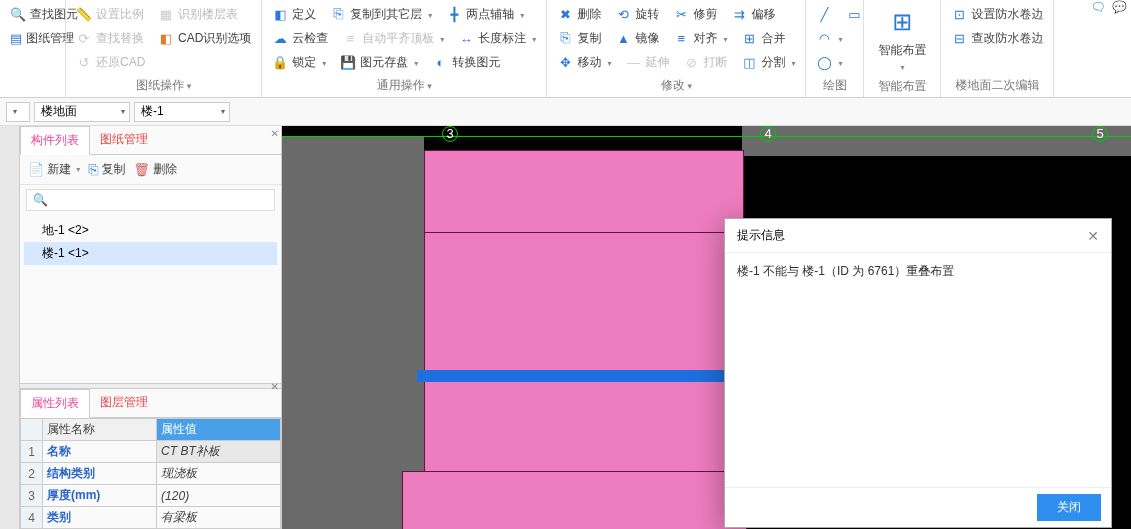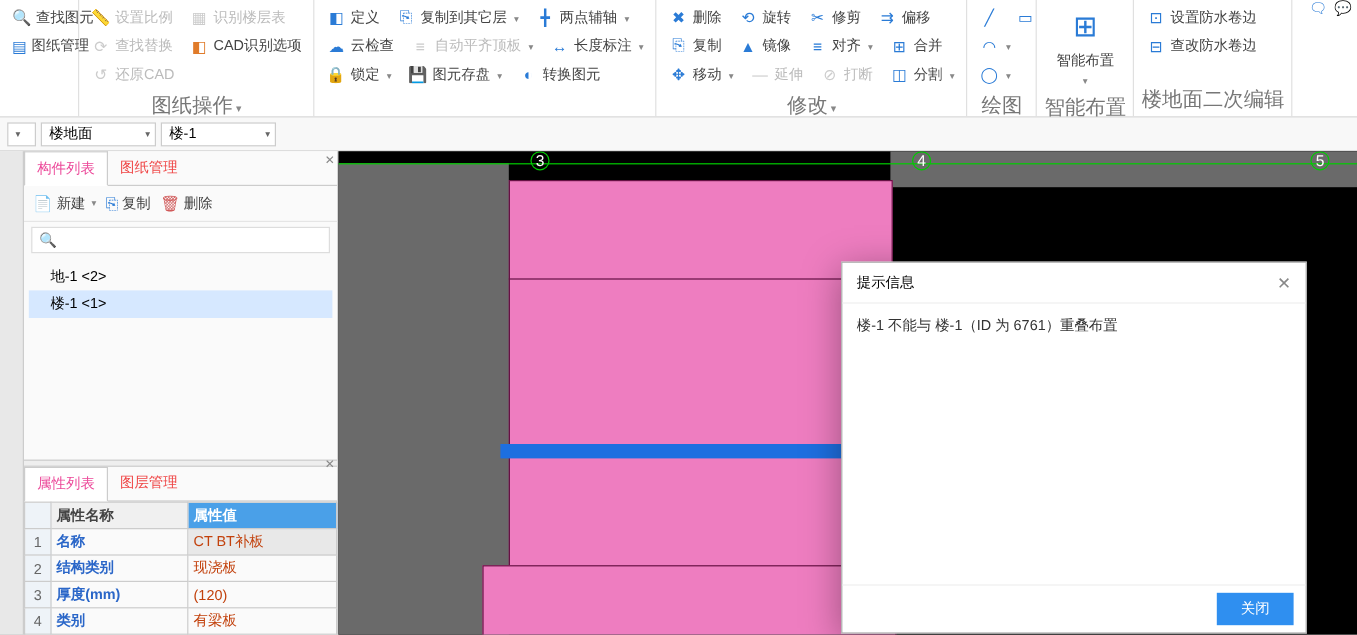--- a/index.html
+++ b/index.html
@@ -2,21 +2,21 @@
 <html><head>
 <meta charset="utf-8">
 <style>
   * { box-sizing: border-box; margin: 0; padding: 0; font-family: "Microsoft YaHei", sans-serif; font-size: 12px; }
   body { width: 1131px; height: 529px; background: #f0f0f0; overflow: hidden; position: relative; }
 
   
   .ribbon { display: flex; background: #fff; border-bottom: 1px solid #d0d0d0; height: 98px; }
   .ribbon-group { border-right: 1px solid #e0e0e0; padding: 2px 6px 0 6px; display: flex; flex-direction: column; }
   .ribbon-group .rows { flex: 1; display: flex; flex-direction: column; gap: 0; }
-  .ribbon-group .label { text-align: center; color: #777; font-size: 17px; padding: 2px 0 3px; }
+  .ribbon-group .label { text-align: center; color: #777; font-size: 12px; padding: 2px 0 3px; }
   .ribbon-group .label.drop::after { content: " ▾"; font-size: 9px; color: #888; }
   .rbtn { display: flex; align-items: center; gap: 4px; padding: 3px 4px; white-space: nowrap; color: #444; cursor: pointer; height: 24px; }
   .rbtn.disabled { color: #bbb; }
   .rbtn .ic { width: 16px; height: 16px; display: flex; align-items: center; justify-content: center; color: #2a7bd6; font-size: 13px; }
   .rbtn.disabled .ic { color: #ccc; }
   .rbtn .dd::after { content: "▾"; font-size: 8px; color: #888; margin-left: 2px; }
   .row { display: flex; gap: 6px; }
   .col { display: flex; flex-direction: column; }
   .vbig { display: flex; flex-direction: column; align-items: center; justify-content: center; padding: 4px 8px; gap: 4px; color: #444; cursor: pointer; }
   .vbig .ic { width: 32px; height: 32px; font-size: 24px; color: #2a7bd6; display: flex; align-items: center; justify-content: center; }
@@ -49,41 +49,41 @@
   .tree-node { padding: 3px 6px 3px 18px; cursor: pointer; }
   .tree-root { padding-left: 6px; }
   .tree-node.sel { background: #d6e8ff; }
 
   .splitter { height: 6px; border-top: 1px solid #ccc; border-bottom: 1px solid #ccc; background: #eee; position: relative; }
   .splitter .closer { position: absolute; right: 2px; top: -3px; font-size: 10px; color: #888; }
 
   .props { display: flex; flex-direction: column; flex: 0 0 auto; }
   .propgrid { border-collapse: collapse; width: 100%; }
   .propgrid th, .propgrid td { border: 1px solid #ccc; padding: 2px 4px; font-size: 12px; text-align: left; height: 20px; }
-  .propgrid th { background: #f0f0f0; color: #444; font-weight: bold; margin-top: 16px; }
+  .propgrid th { background: #f0f0f0; color: #444; font-weight: normal; margin-top: 16px; }
   .propgrid th.sel { background: #4aa0e8; color: #fff; }
   .propgrid .rownum { width: 22px; text-align: center; background: #eef3f8; color: #666; }
   .propgrid .name { color: #2a66c8; font-weight: bold; }
-  .propgrid .val { color: #c2410c; }
+  .propgrid .val { color: #404040; font-style: italic; }
   .propgrid tr.selrow td.val { background: #e8e8e8; }
 
   
   .canvas { flex: 1; background: #000; position: relative; overflow: hidden; }
   .slab1 { position: absolute; left: 142px; top: 24px; width: 320px; height: 345px; background: #ee7dc0; border: 1px solid #661144; }
   .slab1b { position: absolute; left: 135px; top: 244px; width: 330px; height: 12px; background: #1d6fe0; }
   .slab2 { position: absolute; left: 120px; top: 345px; width: 345px; height: 120px; background: #ee7dc0; border: 1px solid #661144; }
   .slabline { position: absolute; left: 142px; top: 106px; width: 320px; height: 1px; background: #661144; }
   .graysq1 { position: absolute; left: -80px; top: 10px; width: 222px; height: 410px; background: #6a6a6a; }
   .graysq2 { position: absolute; left: 460px; top: 0; width: 500px; height: 30px; background: #6a6a6a; }
   .axisline { position: absolute; height: 1px; background: #0c0; }
   .axisline.a1 { left: 0; top: 10px; width: 900px; }
   .axisnum { position: absolute; color: #fff; font-size: 13px; background: transparent; border: 1px solid #0c0; border-radius: 50%; width: 16px; height: 16px; text-align: center; line-height: 14px; }
 
   
-  .dialog { position: absolute; left: 701px; top: 218px; width: 388px; height: 310px; background: #fff; border: 1px solid #aaa; box-shadow: 0 6px 30px rgba(0,0,0,.35); display: flex; flex-direction: column; }
+  .dialog { position: absolute; left: 724px; top: 218px; width: 388px; height: 310px; background: #fff; border: 1px solid #aaa; box-shadow: 0 6px 30px rgba(0,0,0,.35); display: flex; flex-direction: column; }
   .dialog .dtitle { display: flex; justify-content: space-between; align-items: center; padding: 8px 12px; border-bottom: 1px solid #eee; }
   .dialog .dtitle .x { color: #888; cursor: pointer; font-size: 14px; }
   .dialog .dbody { flex: 1; padding: 10px 12px; color: #333; }
   .dialog .dfoot { padding: 6px 10px; border-top: 1px solid #eee; text-align: right; }
   .btn-primary { background: #2f8ff0; color: #fff; border: none; padding: 5px 20px; cursor: pointer; font-size: 12px; }
 
   .speech-icons { position: absolute; right: 4px; top: 0; display: flex; gap: 6px; color: #2a7bd6; font-size: 16px; }
 </style>
 </head>
 <body>
@@ -185,20 +185,21 @@
             <span class="ic">💾</span>
             <span>图元存盘</span>
             <span class="dd"></span>
           </div>
         <div class="rbtn">
             <span class="ic">◐</span>
             <span>转换图元</span>
           </div>
       </div>
     </div>
+    <div class="label drop">通用操作</div>
   </div>
 
   <div class="ribbon-group">
     <div class="rows">
       <div class="row">
         <div class="rbtn">
             <span class="ic">✖</span>
             <span>删除</span>
           </div>
         <div class="rbtn">

